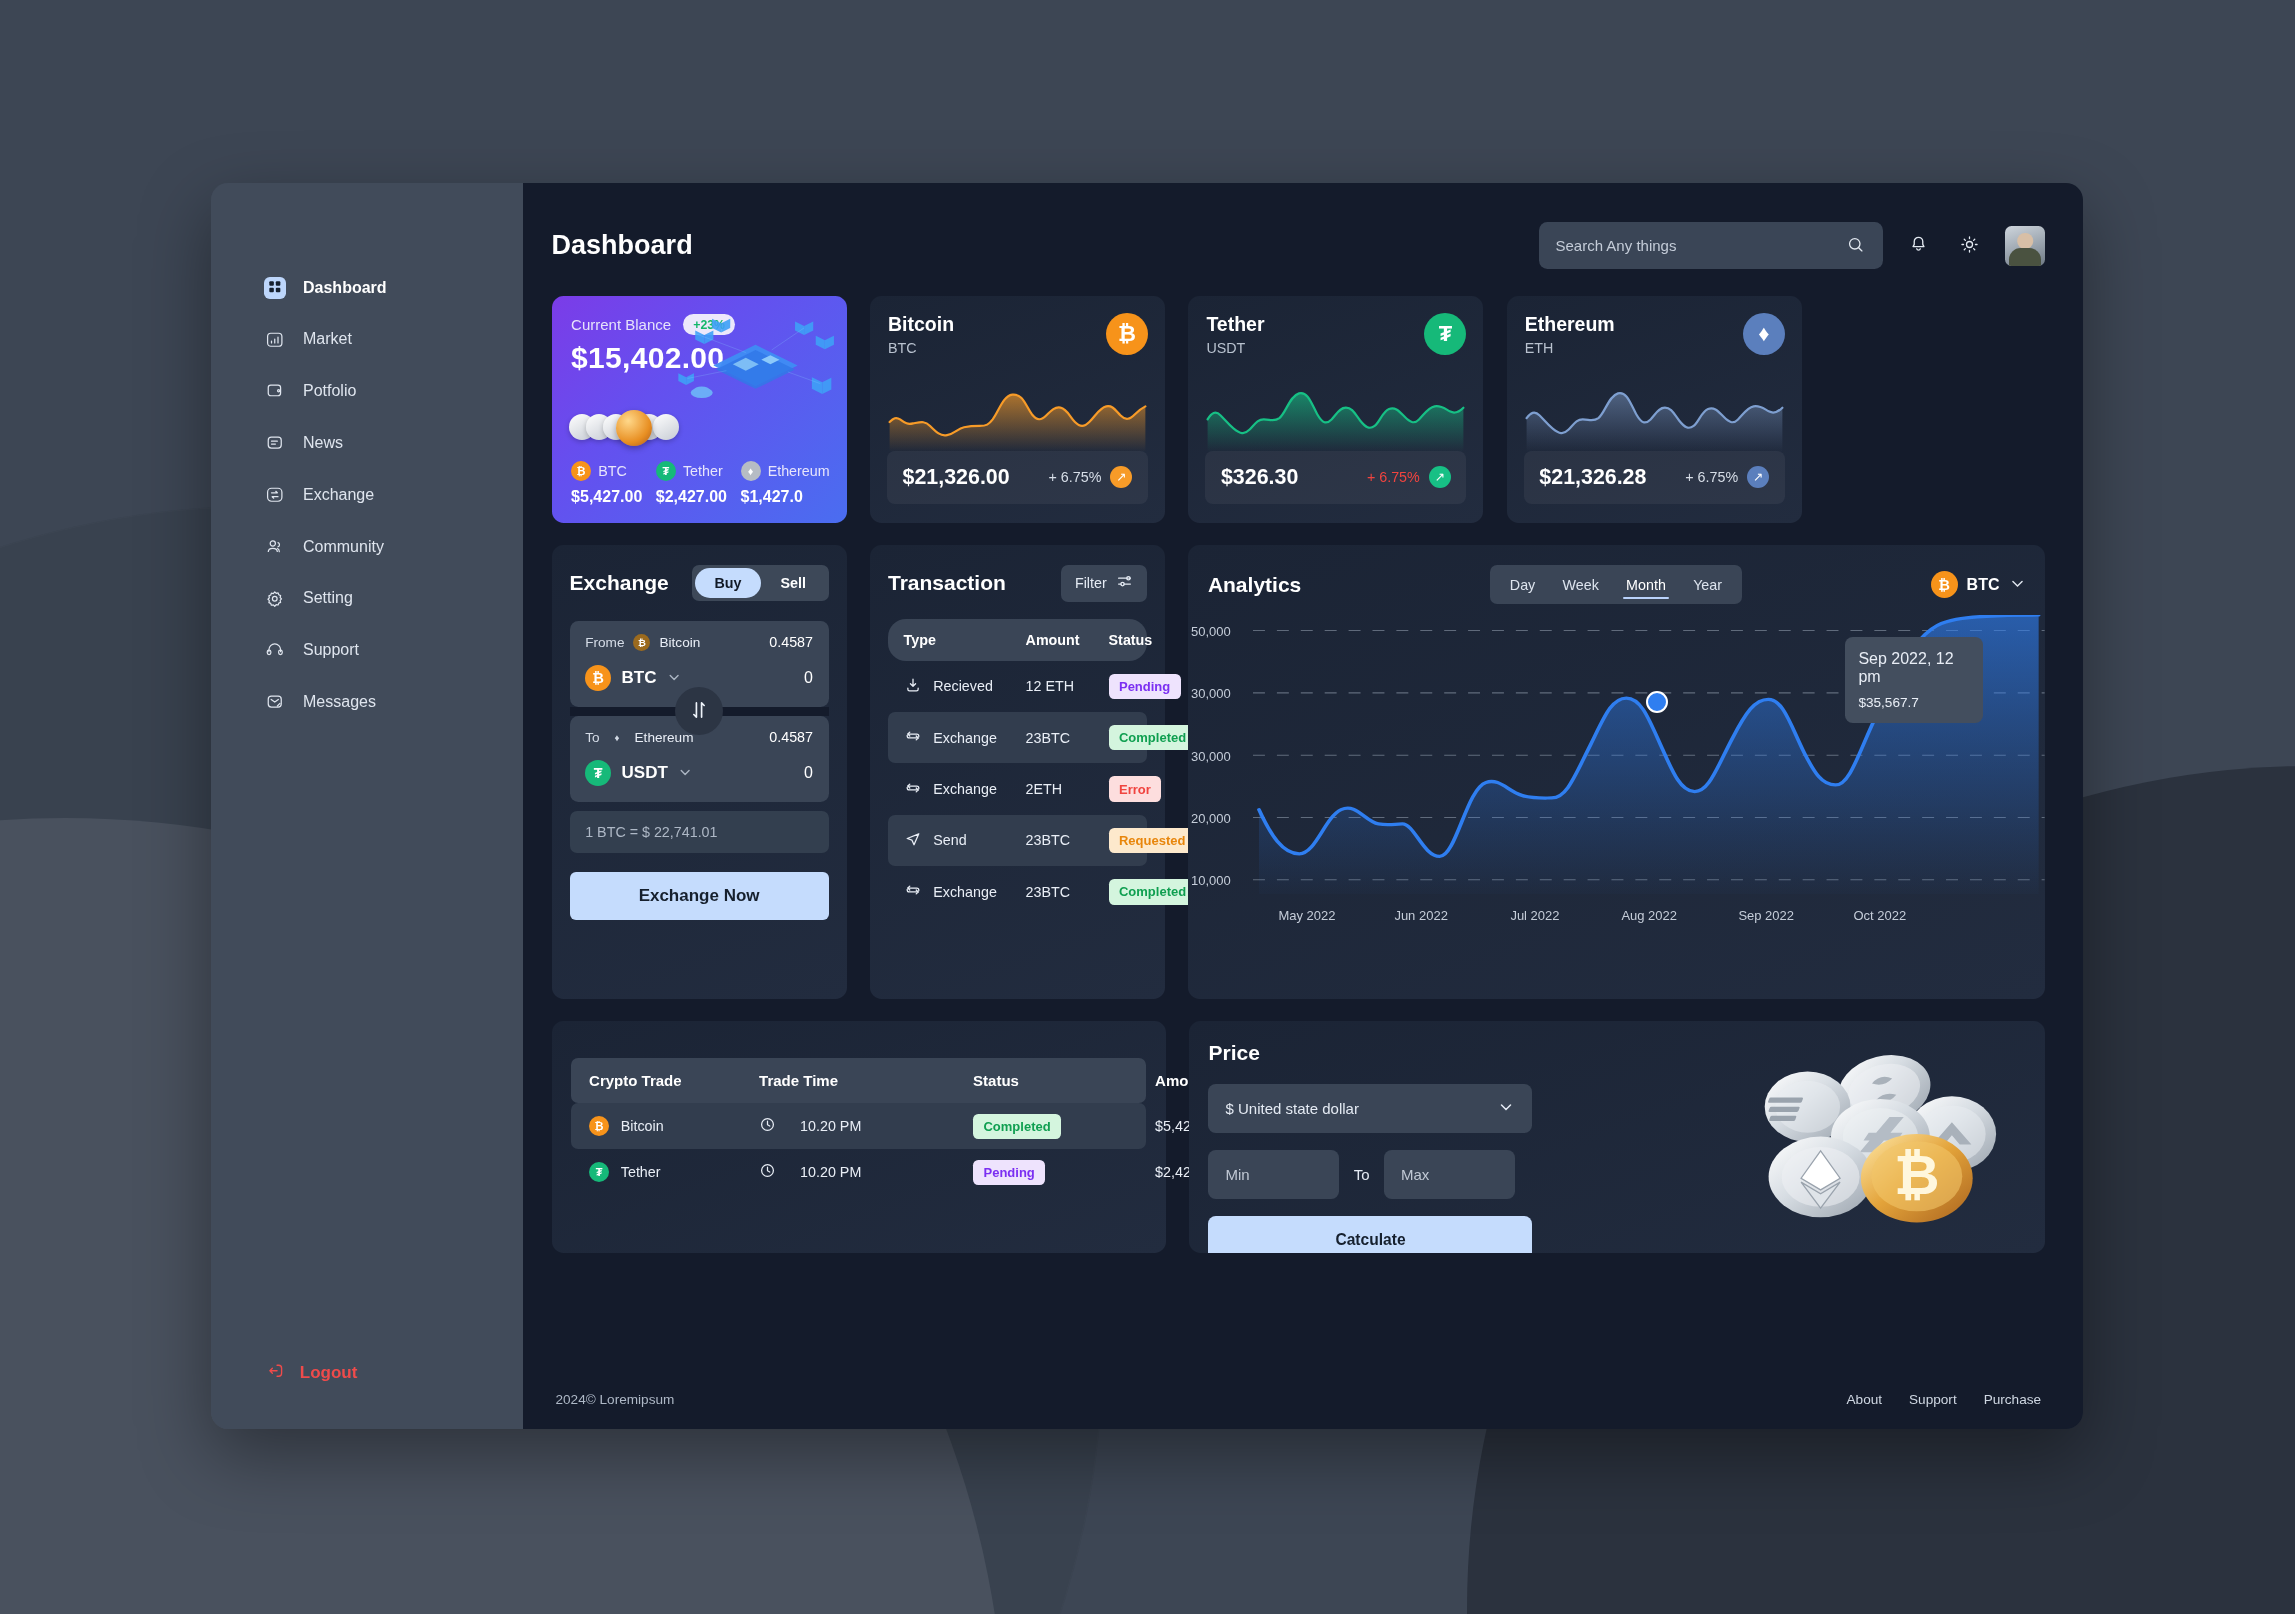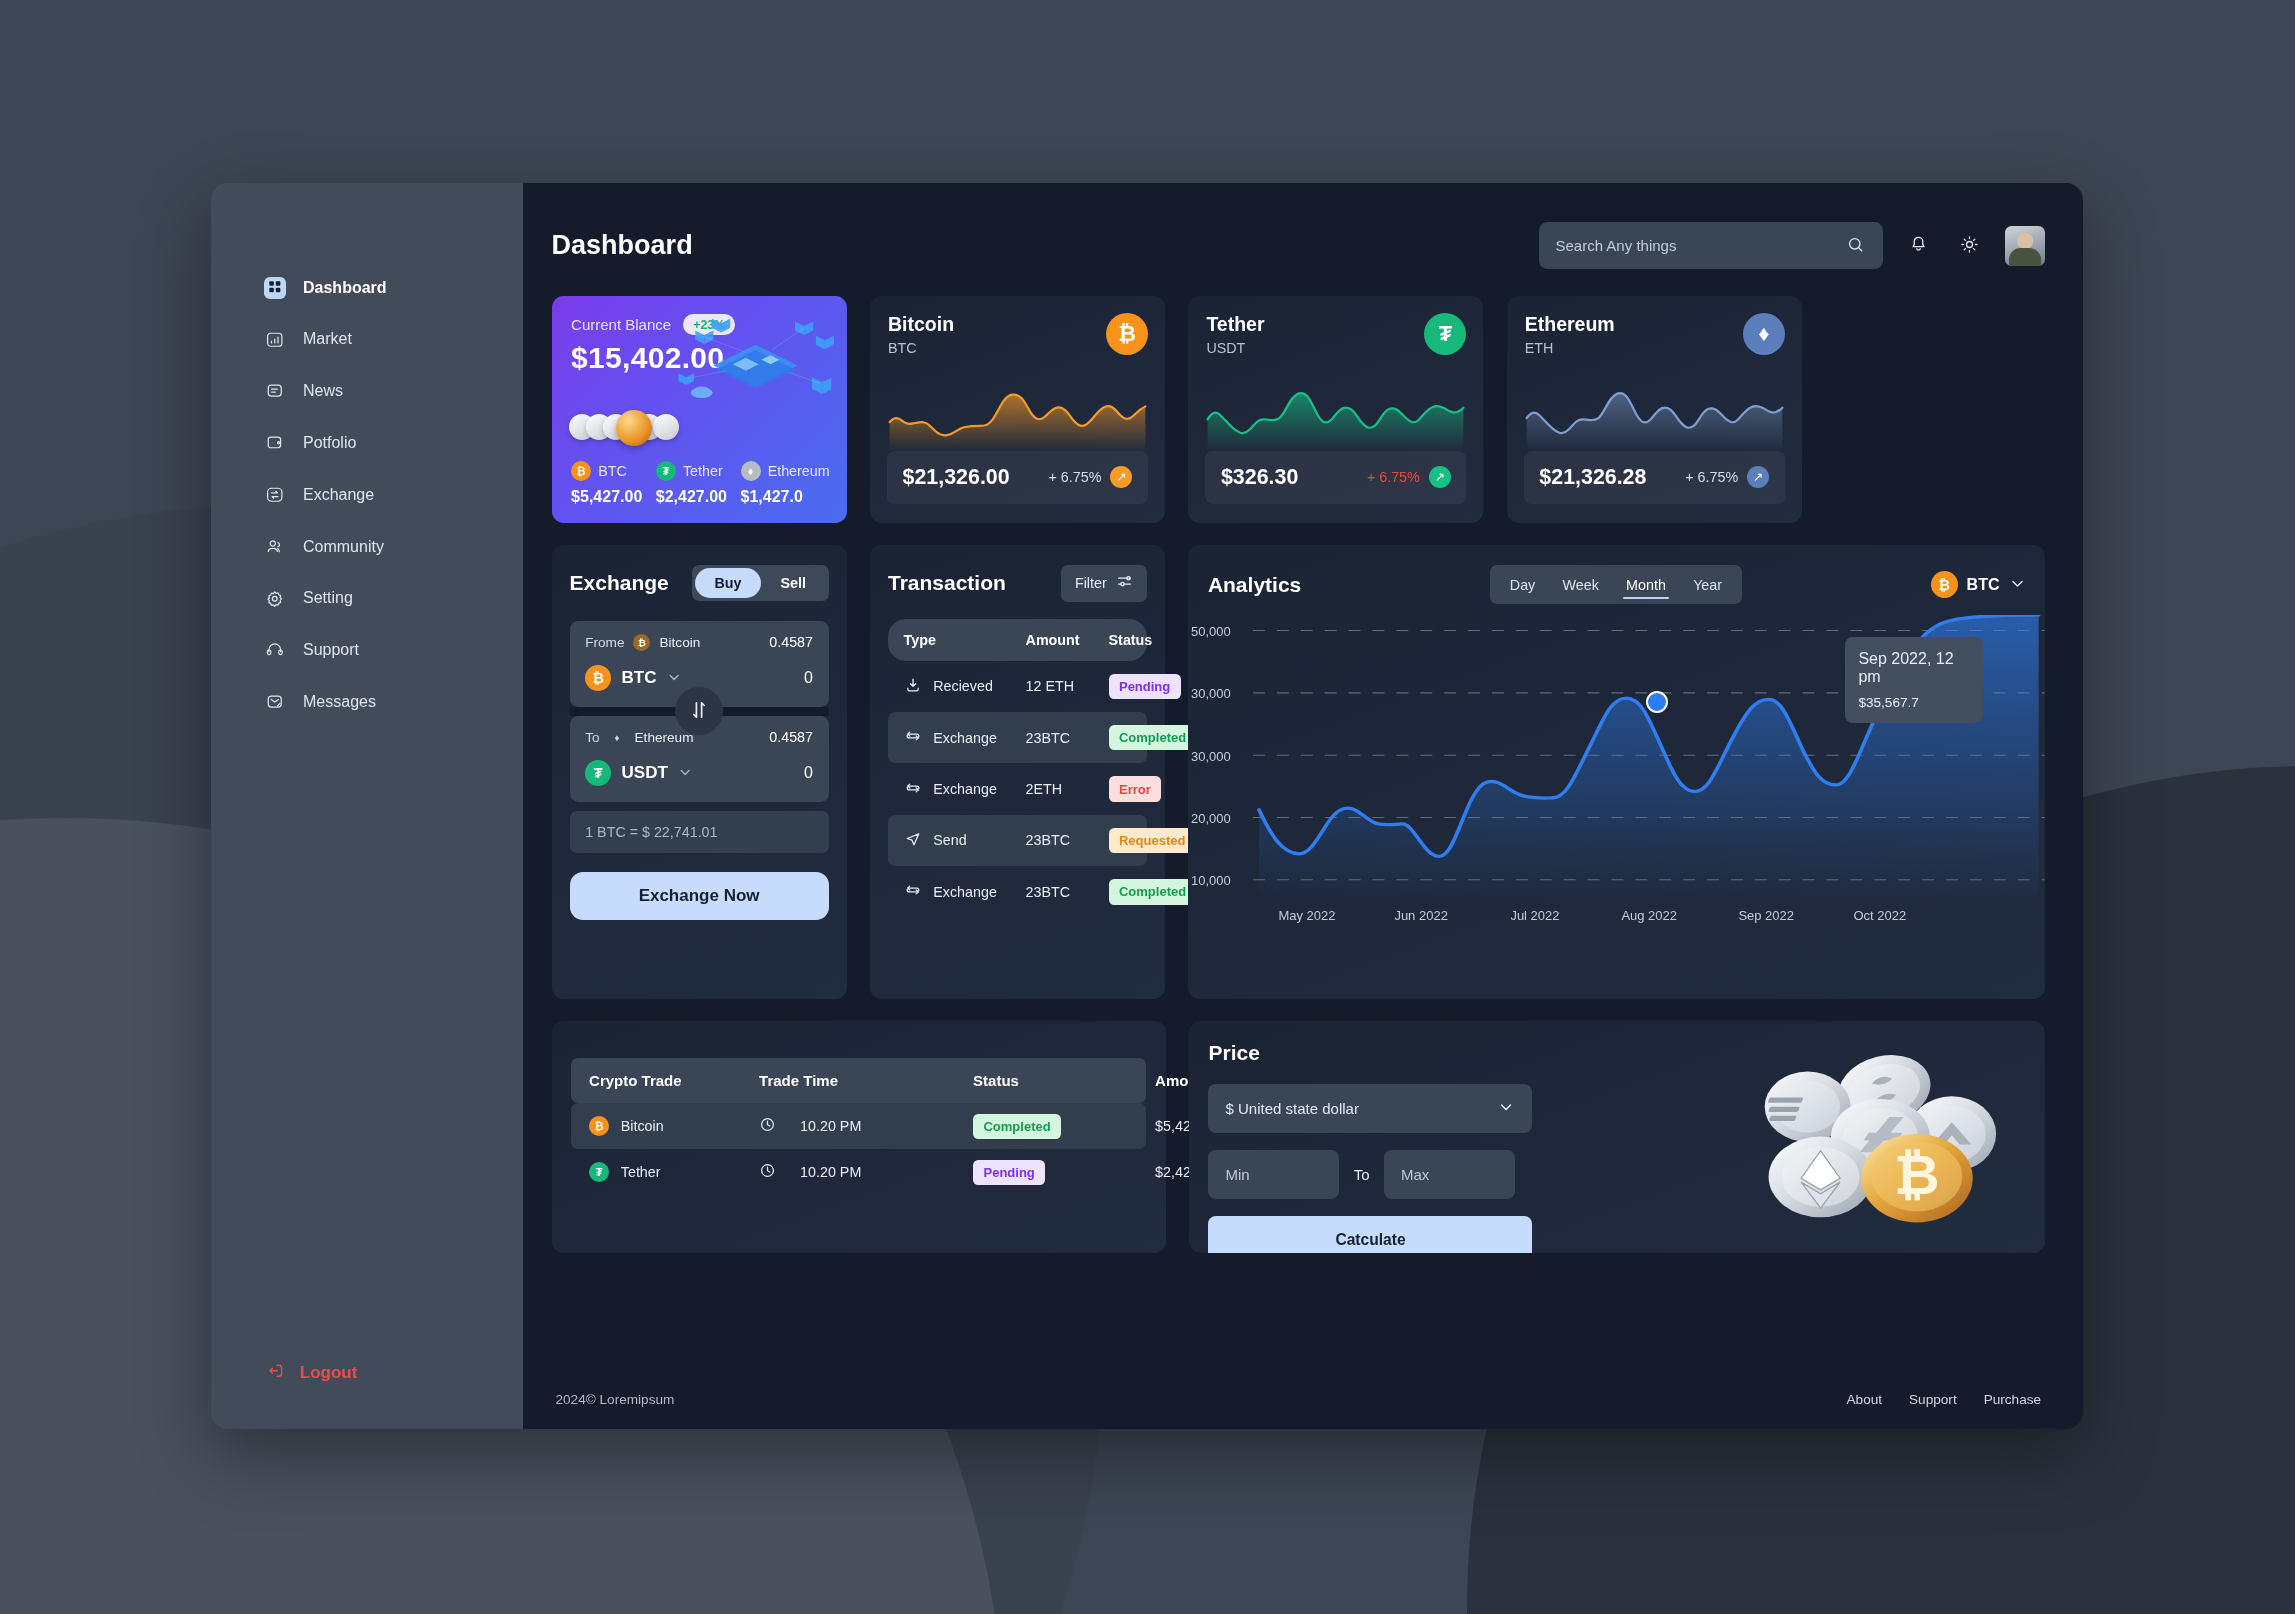--- a/index.html
+++ b/index.html
@@ -182,21 +182,21 @@
   .sf-big.btc { background: #f7931a; } .sf-big.usdt { background: #16b979; }
   .sf-ticker { color: #fff; font-size: 17px; font-weight: 700; }
   .sf-val { color: #fff; font-size: 16px; }
   .swap-btn {
     position: absolute; left: 50%; top: 50%; transform: translate(-50%,-50%);
     width: 48px; height: 48px; border-radius: 50%; background: #2c3544;
     display: flex; align-items: center; justify-content: center; cursor: pointer; z-index: 3;
   }
   .swap-gap { height: 9px; background: #141b2b; }
   .rate-box { margin-top: 9px; background: #333f4f; border-radius: 7.1px; padding: 13px 15.6px; color: #aeb8c6; font-size: 14.3px; }
-  .exch-btn { margin-top: 19.5px; height: 48px; background: #c5dcfd; border-radius: 13px; display: flex; align-items: center; justify-content: center; color: #16202e; font-size: 17px; font-weight: 700; cursor: pointer; }
+  .exch-btn { margin-top: 19.5px; height: 48px; background: #c5dcfd; border-radius: 6px; display: flex; align-items: center; justify-content: center; color: #16202e; font-size: 17px; font-weight: 700; cursor: pointer; }
 
   .transaction { width: 295px; height: 454px; padding: 19.5px 18px; }
   .filter-btn { background: #3a4556; border-radius: 7.1px; padding: 8.4px 14.3px; display: flex; align-items: center; gap: 9px; color: #e5ebf4; font-size: 14.3px; cursor: pointer; }
   .tx-table { margin-top: 17px; }
   .tx-head { background: #3a4556; border-radius: 18px; display: flex; align-items: flex-end; padding: 13px 15.6px; }
   .tx-head span { color: #fff; font-size: 14.3px; font-weight: 700; }
   .tx-row { display: flex; align-items: center; padding: 13px 15.6px; border-radius: 7.1px; }
   .tx-row:nth-child(odd) { background: #323d4e; }
   .tx-c1 { flex: 0 0 122px; display: flex; align-items: center; gap: 11.7px; color: #e9eef6; font-size: 14.3px; }
   .tx-c2 { flex: 0 0 83px; color: #e9eef6; font-size: 14.3px; }
@@ -289,34 +289,34 @@
           <svg width="19.5" height="19.5" viewBox="0 0 30 30" fill="none" stroke="#dfe5ee" stroke-width="1.9">
               <rect x="4" y="5" width="22" height="20" rx="5"></rect>
               <path d="M10 20v-3M15 20v-6M20 20v-9" stroke-linecap="round"></path>
             </svg>
         </span>
         <span class="nav-label">Market</span>
       </div>
       <div class="nav-item">
         <span class="nav-ico">
           <svg width="19.5" height="19.5" viewBox="0 0 30 30" fill="none" stroke="#dfe5ee" stroke-width="1.9">
+              <path d="M5 10c0-2.2 1.6-3.6 3.8-3.6H20c2.4 0 4 1.6 4 4.1v8c0 2.6-1.6 4.2-4 4.2H9c-2.3 0-4-1.5-4-4z"></path>
+              <circle cx="21" cy="15" r="1.7"></circle>
+            </svg>
+        </span>
+        <span class="nav-label">Potfolio</span>
+      </div>
+      <div class="nav-item">
+        <span class="nav-ico">
+          <svg width="19.5" height="19.5" viewBox="0 0 30 30" fill="none" stroke="#dfe5ee" stroke-width="1.9">
               <path d="M5 11c0-3 2-4.6 4.8-4.6h10.4C23 6.4 25 8 25 11v7.5c0 3-2 4.6-4.8 4.6H9.8C7 23.1 5 21.5 5 18.5z"></path>
               <path d="M10 12.5h9M10 17h6" stroke-linecap="round"></path>
             </svg>
         </span>
         <span class="nav-label">News</span>
-      </div>
-      <div class="nav-item">
-        <span class="nav-ico">
-          <svg width="19.5" height="19.5" viewBox="0 0 30 30" fill="none" stroke="#dfe5ee" stroke-width="1.9">
-              <path d="M5 10c0-2.2 1.6-3.6 3.8-3.6H20c2.4 0 4 1.6 4 4.1v8c0 2.6-1.6 4.2-4 4.2H9c-2.3 0-4-1.5-4-4z"></path>
-              <circle cx="21" cy="15" r="1.7"></circle>
-            </svg>
-        </span>
-        <span class="nav-label">Potfolio</span>
       </div>
       <div class="nav-item">
         <span class="nav-ico">
           <svg width="19.5" height="19.5" viewBox="0 0 30 30" fill="none" stroke="#dfe5ee" stroke-width="1.9">
               <rect x="4" y="5" width="22" height="20" rx="6"></rect>
               <path d="M10 12h9l-2.4-2.3M20 18h-9l2.4 2.3" stroke-linecap="round" stroke-linejoin="round"></path>
             </svg>
         </span>
         <span class="nav-label">Exchange</span>
       </div>

